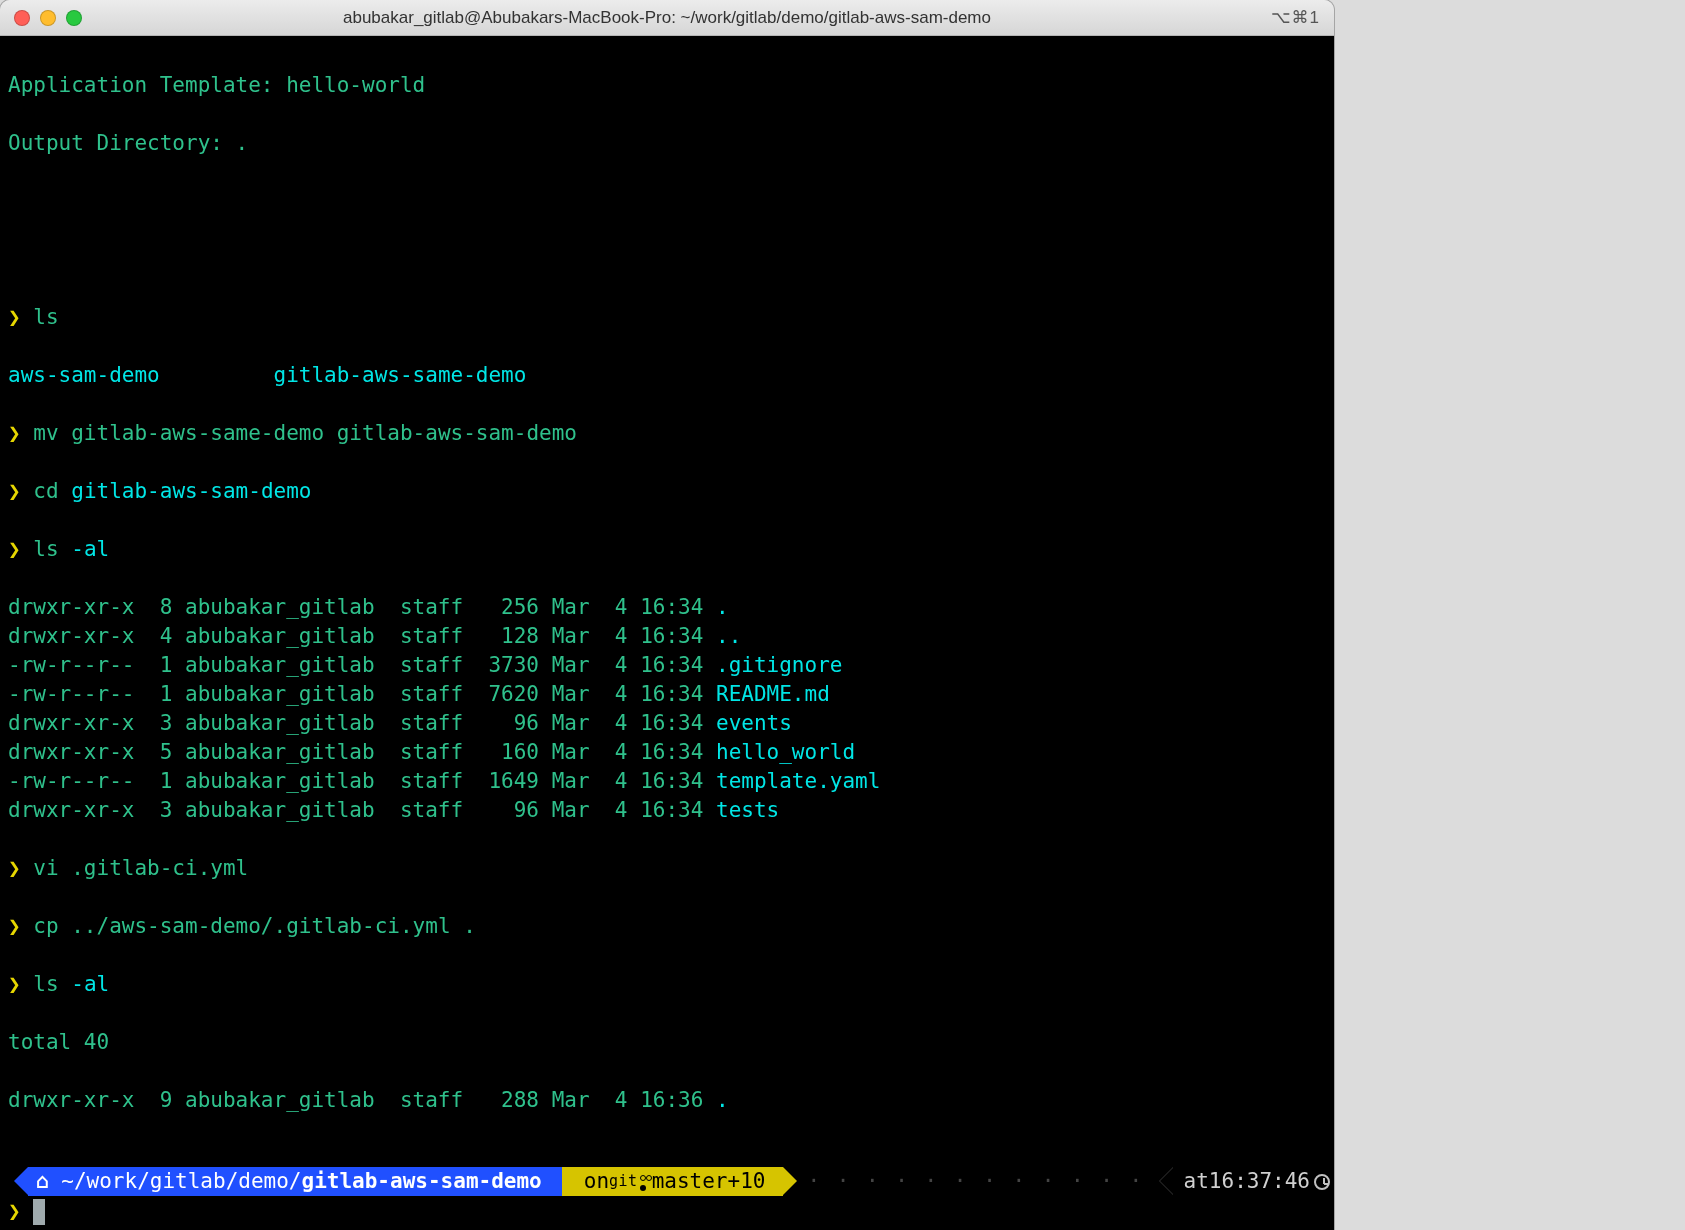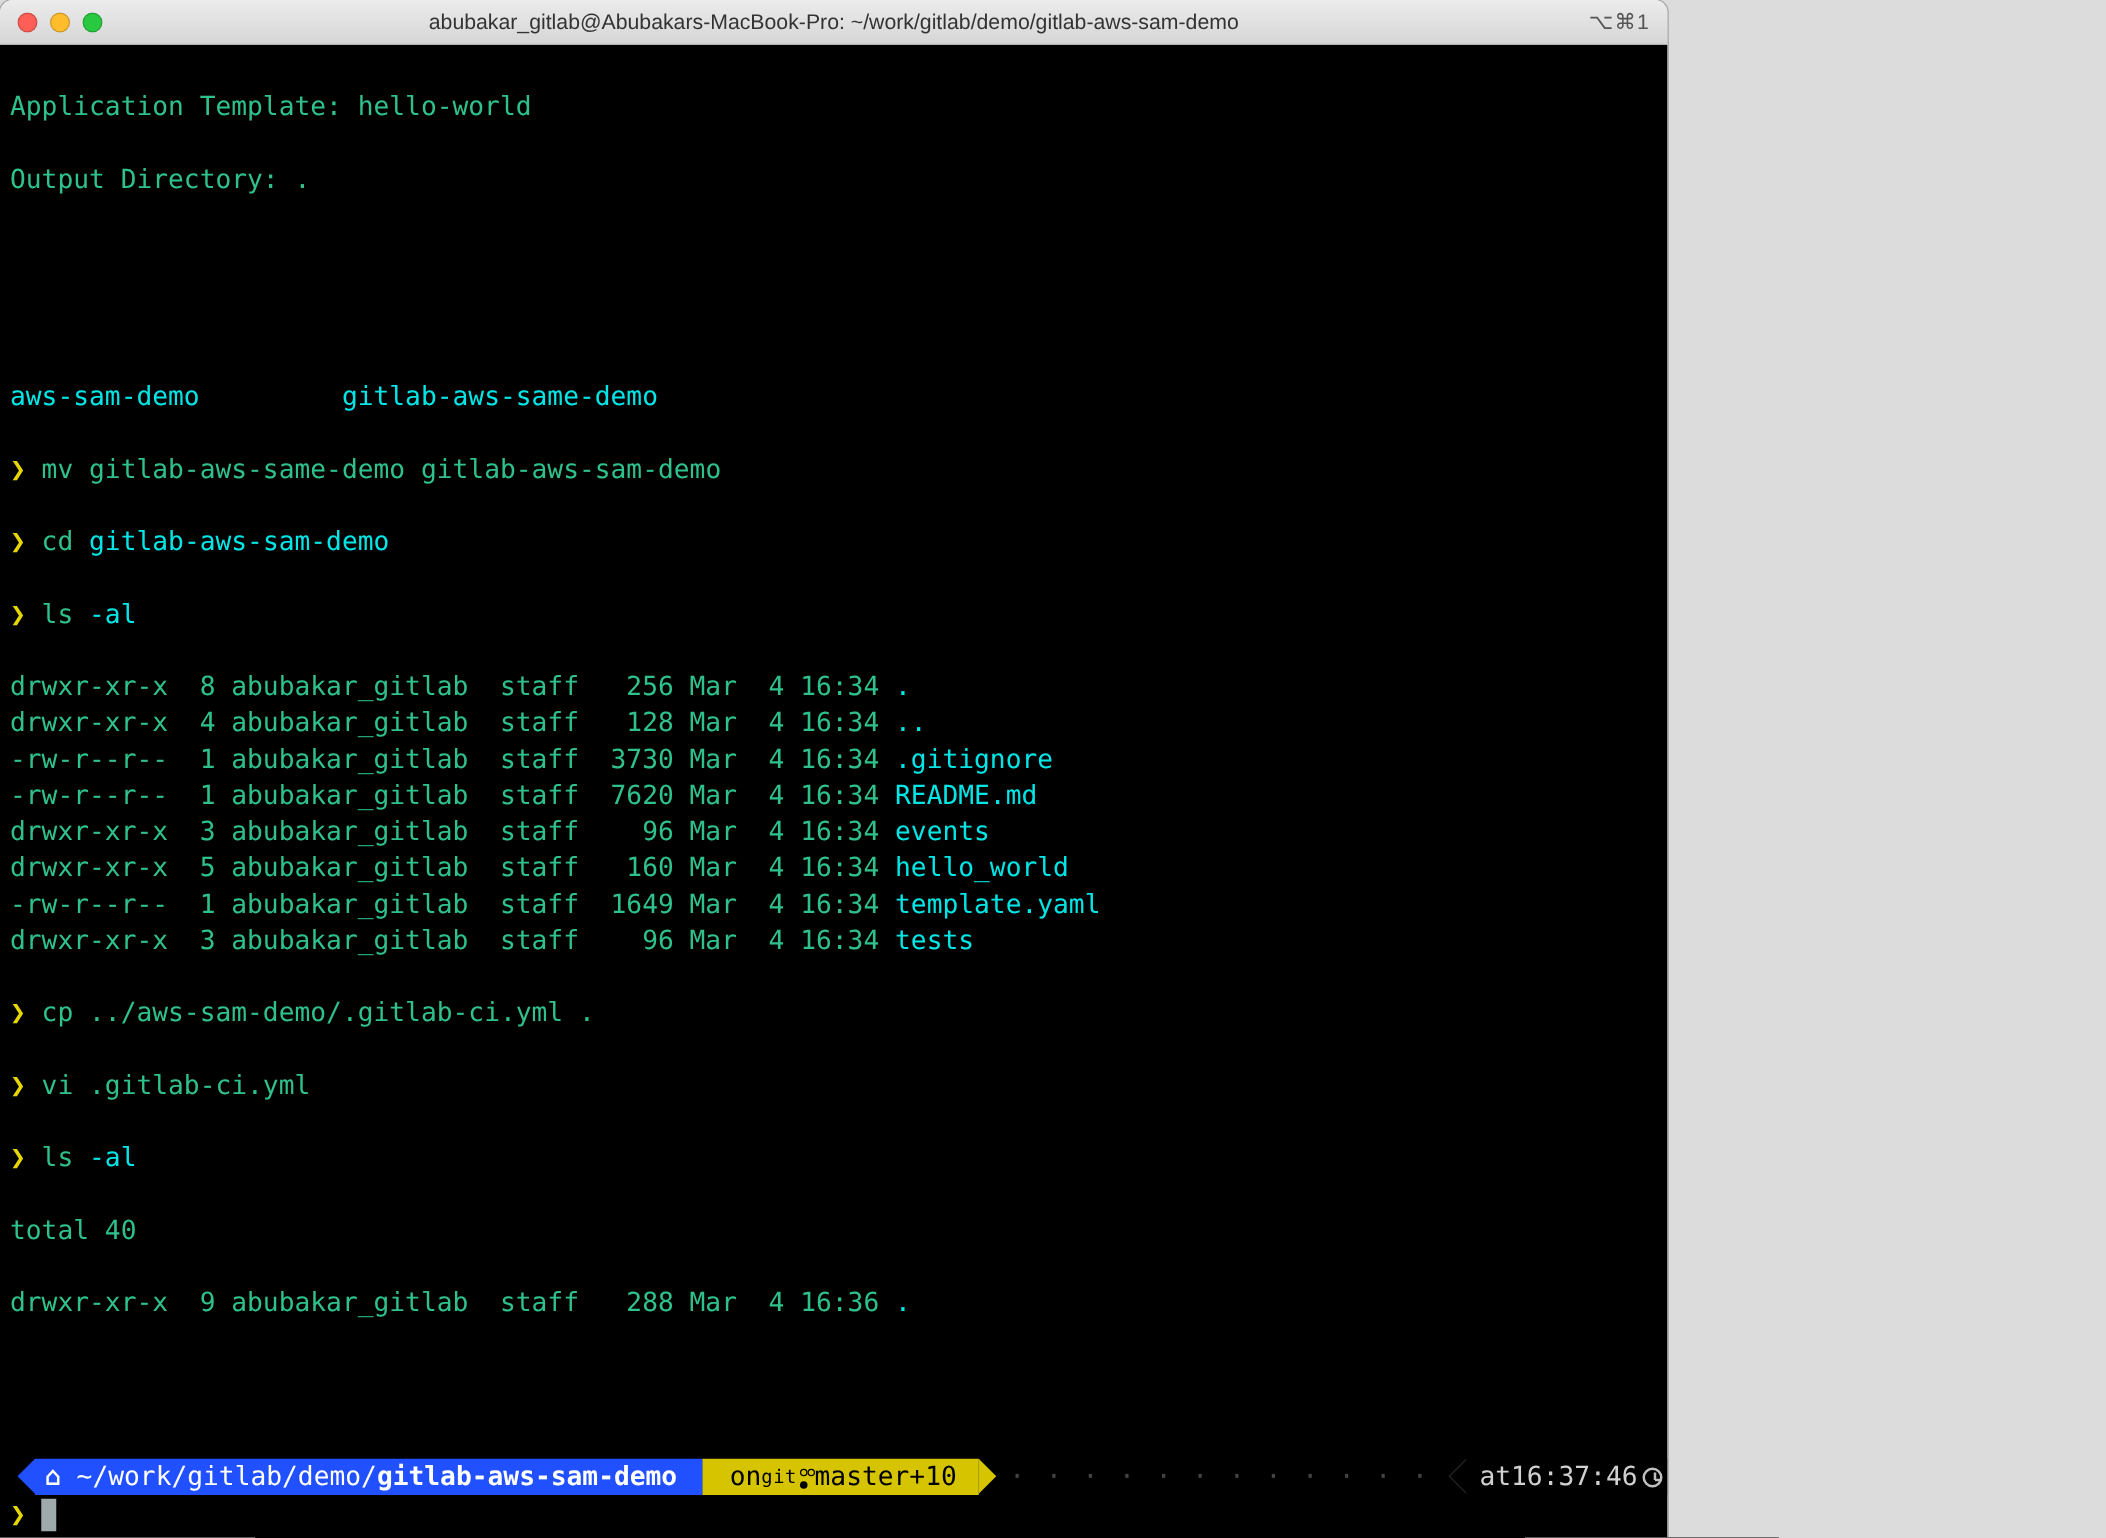--- a/index.html
+++ b/index.html
@@ -94,27 +94,28 @@
     </div>
     <div class="title-text">abubakar_gitlab@Abubakars-MacBook-Pro: ~/work/gitlab/demo/gitlab-aws-sam-demo</div>
     <div class="title-right">⌥⌘1</div>
   </div>
 
   <div class="term">
 <div>Application Template: hello-world</div>
 <div>Output Directory: .</div>
 <div>&nbsp;</div>
 <div>&nbsp;</div>
+<div><span class="prompt">❯ </span><span>ls</span></div>
 <div><span class="cyanb">aws-sam-demo</span><span>         </span><span class="cyanb">gitlab-aws-same-demo</span></div>
 <div><span class="prompt">❯ </span><span>mv gitlab-aws-same-demo gitlab-aws-sam-demo</span></div>
 <div><span class="prompt">❯ </span><span>cd</span> <span class="cyan">gitlab-aws-sam-demo</span></div>
 <div><span class="prompt">❯ </span><span>ls</span> <span class="cyan">-al</span></div>
 <div><span>drwxr-xr-x  8 abubakar_gitlab  staff   256 Mar  4 16:34 </span><span class="cyanb">.</span></div><div><span>drwxr-xr-x  4 abubakar_gitlab  staff   128 Mar  4 16:34 </span><span class="cyanb">..</span></div><div><span>-rw-r--r--  1 abubakar_gitlab  staff  3730 Mar  4 16:34 </span><span class="cyan">.gitignore</span></div><div><span>-rw-r--r--  1 abubakar_gitlab  staff  7620 Mar  4 16:34 </span><span class="cyan">README.md</span></div><div><span>drwxr-xr-x  3 abubakar_gitlab  staff    96 Mar  4 16:34 </span><span class="cyanb">events</span></div><div><span>drwxr-xr-x  5 abubakar_gitlab  staff   160 Mar  4 16:34 </span><span class="cyanb">hello_world</span></div><div><span>-rw-r--r--  1 abubakar_gitlab  staff  1649 Mar  4 16:34 </span><span class="cyan">template.yaml</span></div><div><span>drwxr-xr-x  3 abubakar_gitlab  staff    96 Mar  4 16:34 </span><span class="cyanb">tests</span></div>
+<div><span class="prompt">❯ </span><span>vi .gitlab-ci.yml</span></div>
 <div><span class="prompt">❯ </span><span>cp ../aws-sam-demo/.gitlab-ci.yml .</span></div>
-<div><span class="prompt">❯ </span><span>vi .gitlab-ci.yml</span></div>
 <div><span class="prompt">❯ </span><span>ls</span> <span class="cyan">-al</span></div>
 <div>total 40</div>
 <div><span>drwxr-xr-x  9 abubakar_gitlab  staff   288 Mar  4 16:36 </span><span class="cyanb">.</span></div>
 
 
 
 
 
     <div class="statusbar">
       <span class="sb-apple"></span>

